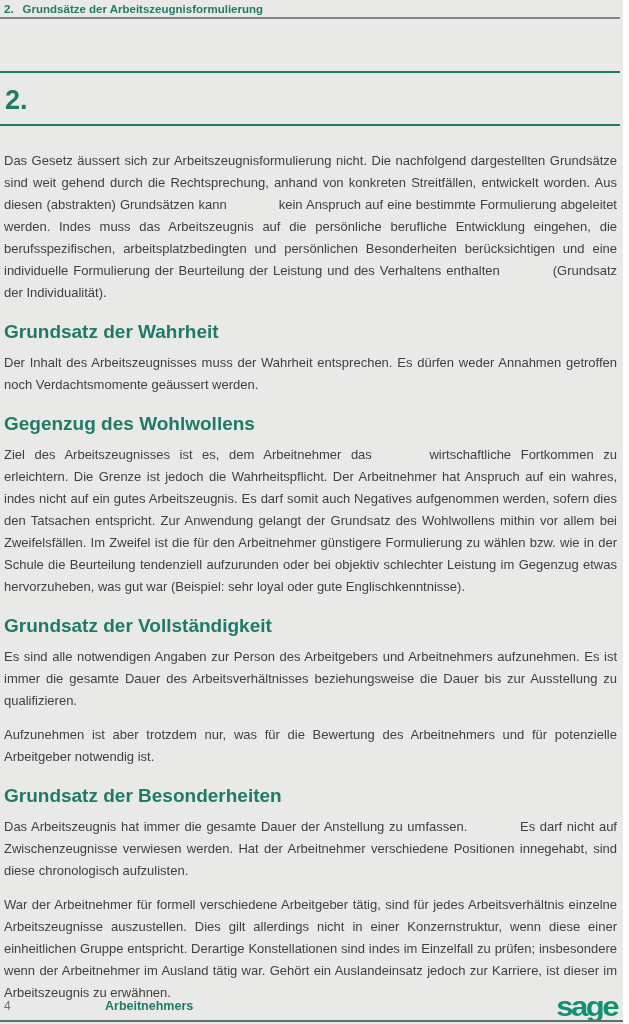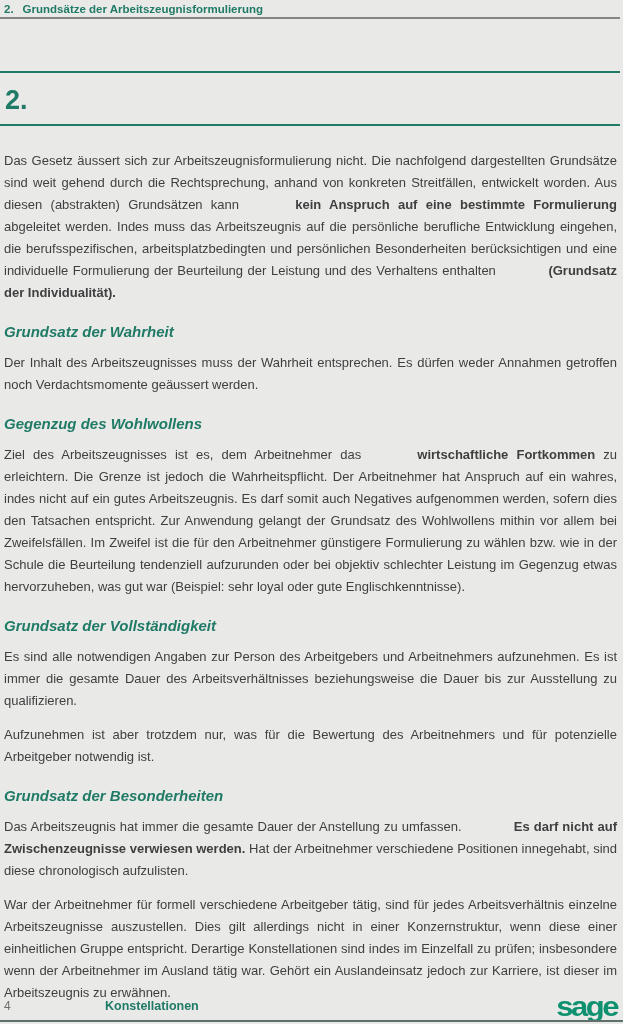--- a/index.html
+++ b/index.html
@@ -35,25 +35,25 @@
     color:var(--accent);font-weight:bold;font-size:27px;line-height:36px;
   }
   .title .tnum{width:37px;flex:0 0 37px;}
   .title .tlines span{display:block;}
   
   .body-text{
     margin:0 6px 0 4px;
     font-size:13px;line-height:22px;text-align:justify;
     color:var(--body-text);
   }
-  .body-text .b{font-weight:bold;padding-left:48px;}
+  .body-text .b{font-weight:normal;padding-left:48px;}
   .intro{margin-top:24px;}
   h2.sec{
     margin:17px 4px 9px 4px;
-    color:var(--accent);font-weight:bold;font-size:15px;line-height:22px;font-style:italic;
+    color:var(--accent);font-weight:bold;font-size:19px;line-height:22px;
   }
   .para-gap{margin-top:12px;}
   
   .footer{
     position:absolute;left:0;right:0;bottom:5px;height:28px;
   }
   .pnum{
     position:absolute;left:4px;bottom:6px;
     font-size:12px;color:#6e6e6e;
   }
@@ -109,19 +109,19 @@
   </section>
 
   <section>
     <h2 class="sec">Grundsatz der Besonderheiten</h2>
     <p class="body-text"><span>Das Arbeitszeugnis hat immer die gesamte Dauer der Anstellung zu umfassen. </span><span class="b">Es darf nicht auf Zwischenzeugnisse verwiesen werden.</span><span> Hat der Arbeitnehmer verschiedene Positionen innegehabt, sind diese chronologisch aufzulisten.</span></p>
     <p class="body-text para-gap"><span>War der Arbeitnehmer für formell verschiedene Arbeitgeber tätig, sind für jedes Arbeitsverhältnis einzelne Arbeitszeugnisse auszustellen. Dies gilt allerdings nicht in einer Konzernstruktur, wenn diese einer einheitlichen Gruppe entspricht. Derartige Konstellationen sind indes im Einzelfall zu prüfen; insbesondere wenn der Arbeitnehmer im Ausland tätig war. Gehört ein Auslandeinsatz jedoch zur Karriere, ist dieser im Arbeitszeugnis zu erwähnen.</span></p>
   </section>
 
   <footer class="footer">
     <span class="pnum">4</span>
-    <span class="chapter">Konstellationen</span>
+    <span class="chapter">Arbeitnehmers</span>
     <span class="logo">sage</span>
   </footer>
 
   <div class="bottom-edge"></div>
 
 </div>
 
 </body></html>

